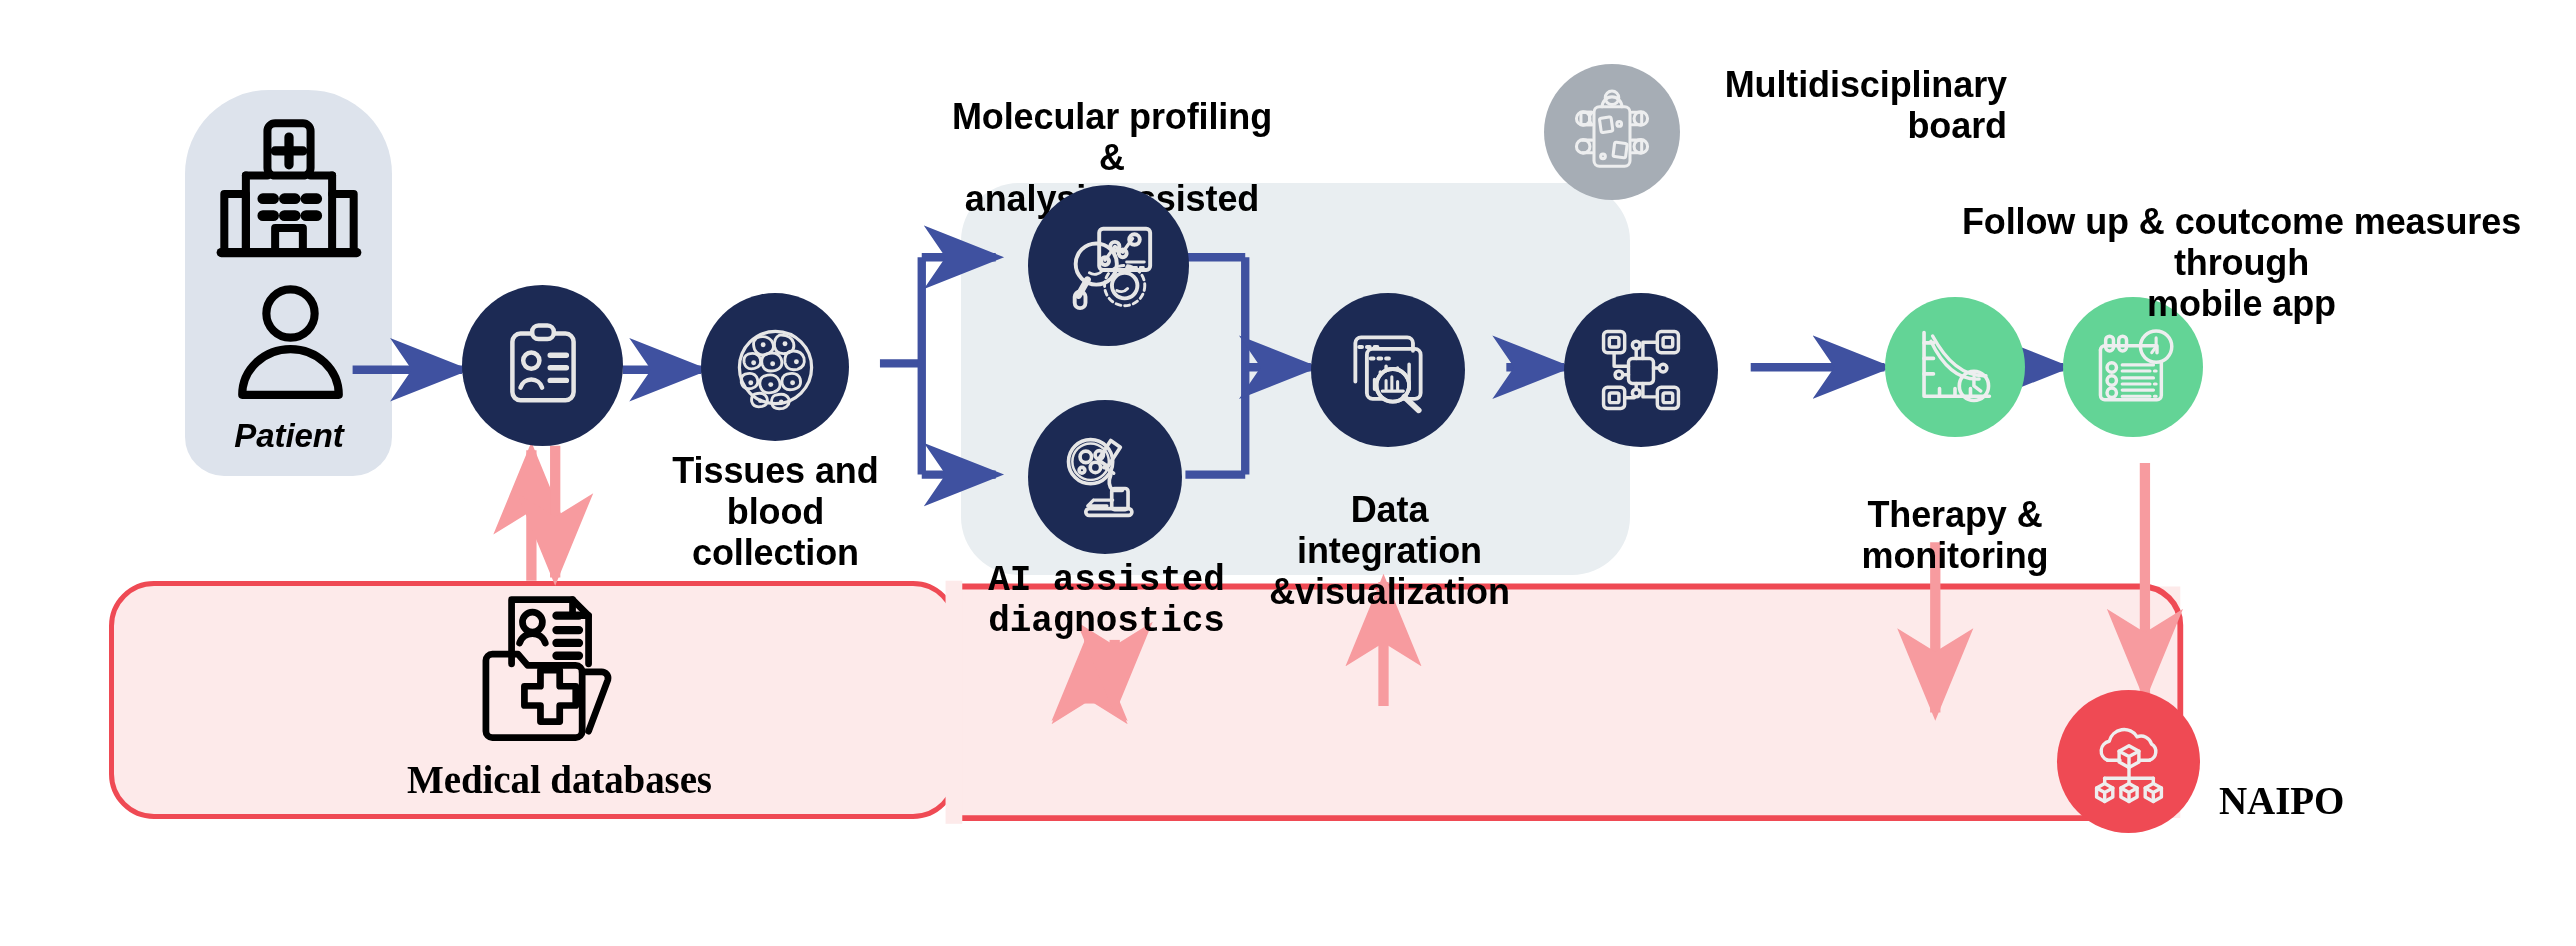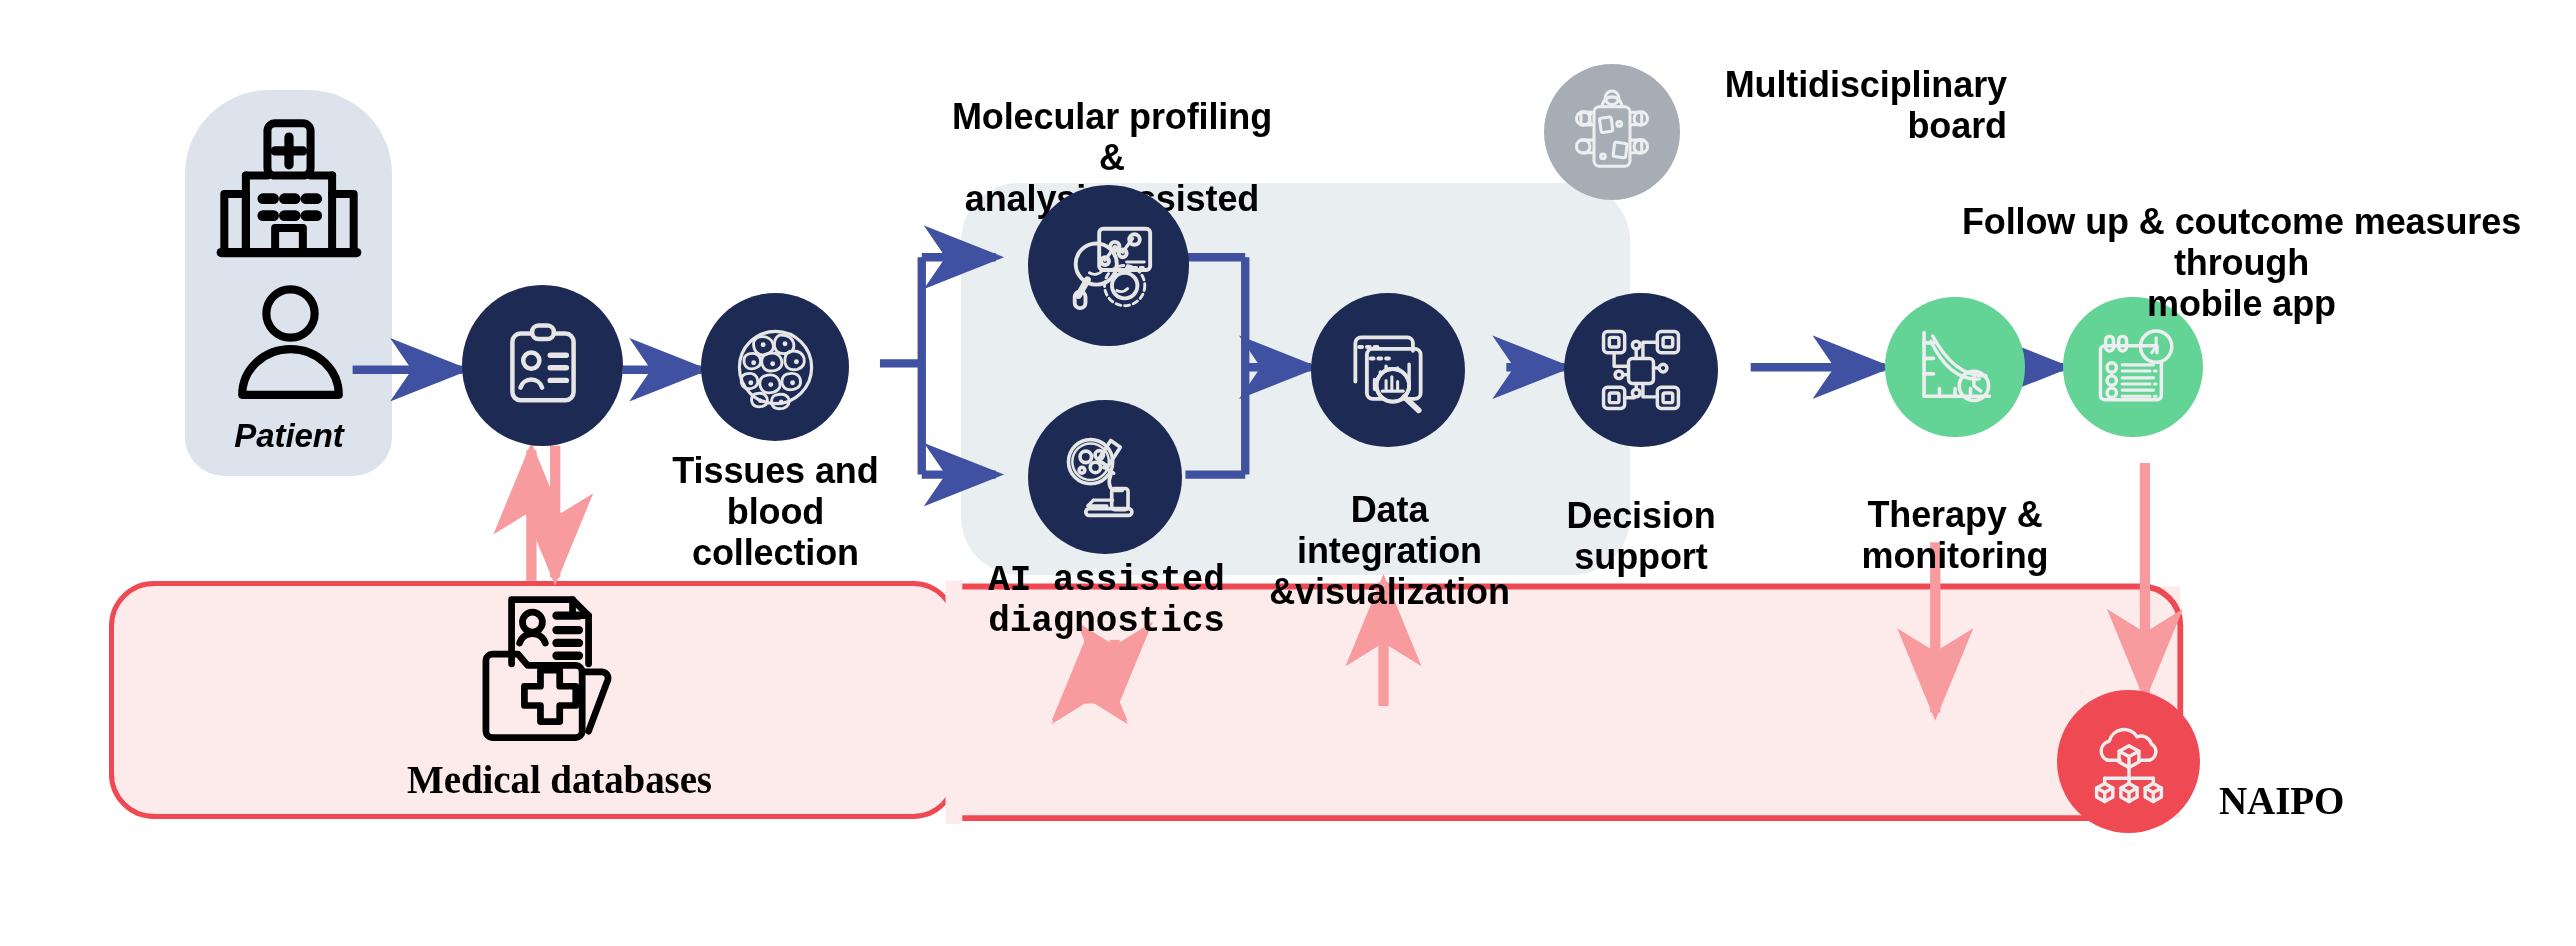--- a/index.html
+++ b/index.html
@@ -300,22 +300,20 @@
             <circle cx="73" cy="48" r="4"></circle>
           <path d="M37 55 h-6"></path>
             <circle cx="27" cy="55" r="4"></circle>
           <path d="M52 64 v14 H67"></path>
           <path d="M45 64 v6"></path>
             <circle cx="45" cy="74" r="4"></circle>
           <path d="M33 79 h10"></path>
         </svg>
       </span>
     </div>
-    <div class="lbl s56" style="left:1524px;top:495px;width:234px;">Decision
-support</div>
 
     <div class="circ" style="left:1544px;top:64px;width:136px;height:136px;background:#a6adb5;">
       <span>
         <svg width="90" height="90" viewBox="0 0 100 100" fill="none" stroke="#edeeef" stroke-width="3.4" stroke-linejoin="round" stroke-linecap="round">
           <rect x="30" y="22" width="40" height="66" rx="6"></rect>
           <circle cx="50" cy="12" r="7.5"></circle>
           <path d="M39 22 a11 11 0 0 1 22 0"></path>
           <circle cx="18" cy="35" r="7.5"></circle>
           <path d="M28 28 a11 11 0 0 0 0 14 h-12 v-14 Z" transform="translate(-0.5,0)"></path>
           <path d="M17 28 h11 M17 42 h11"></path>

